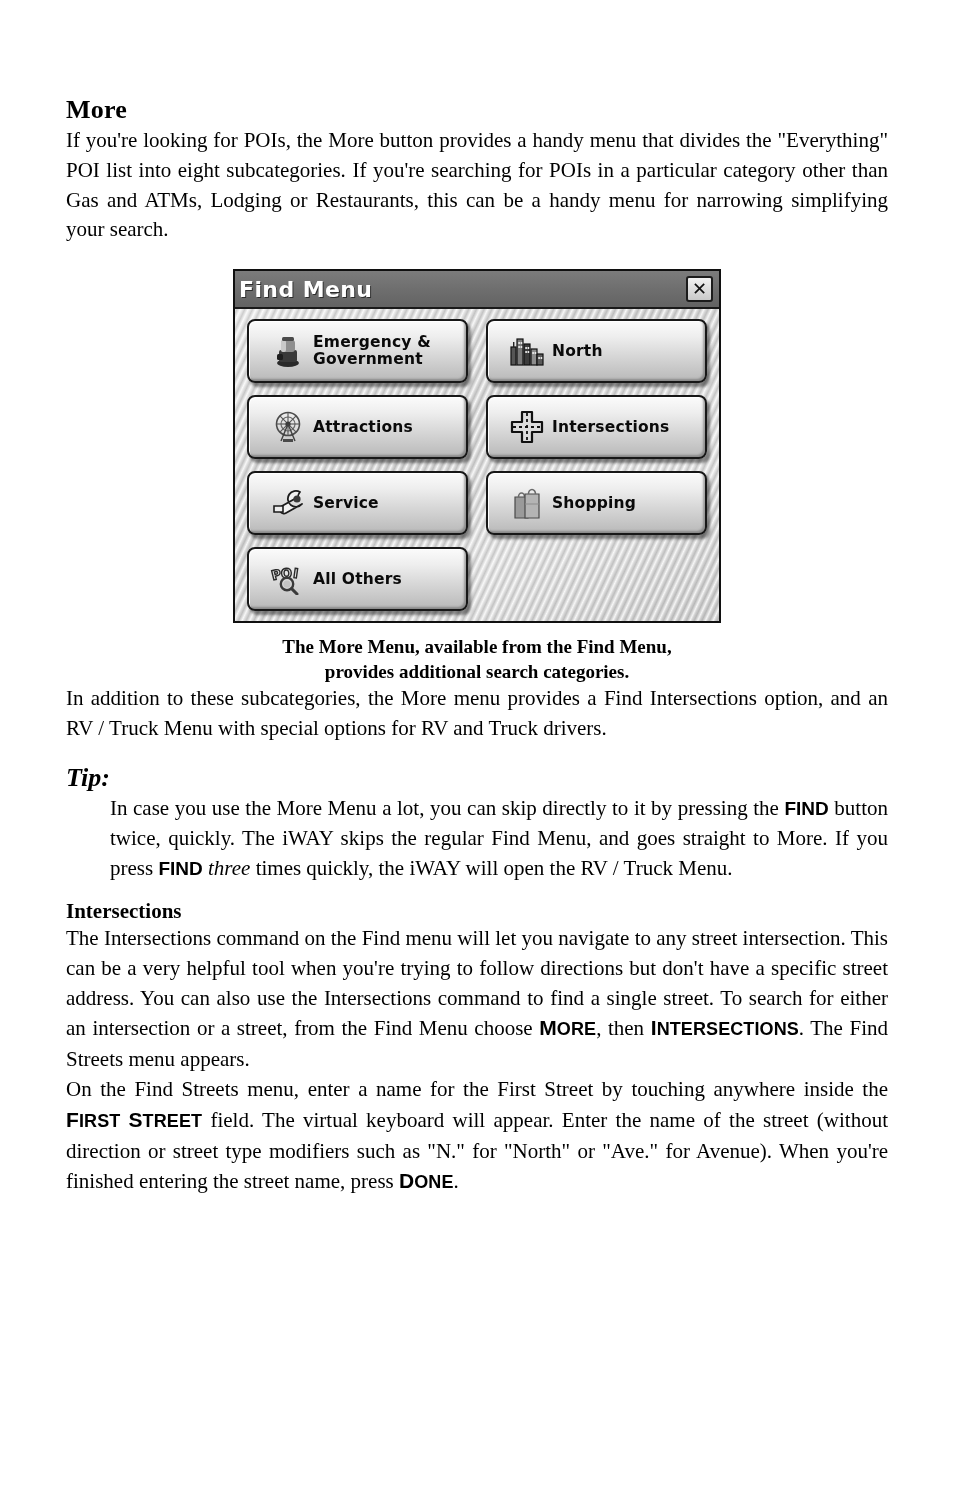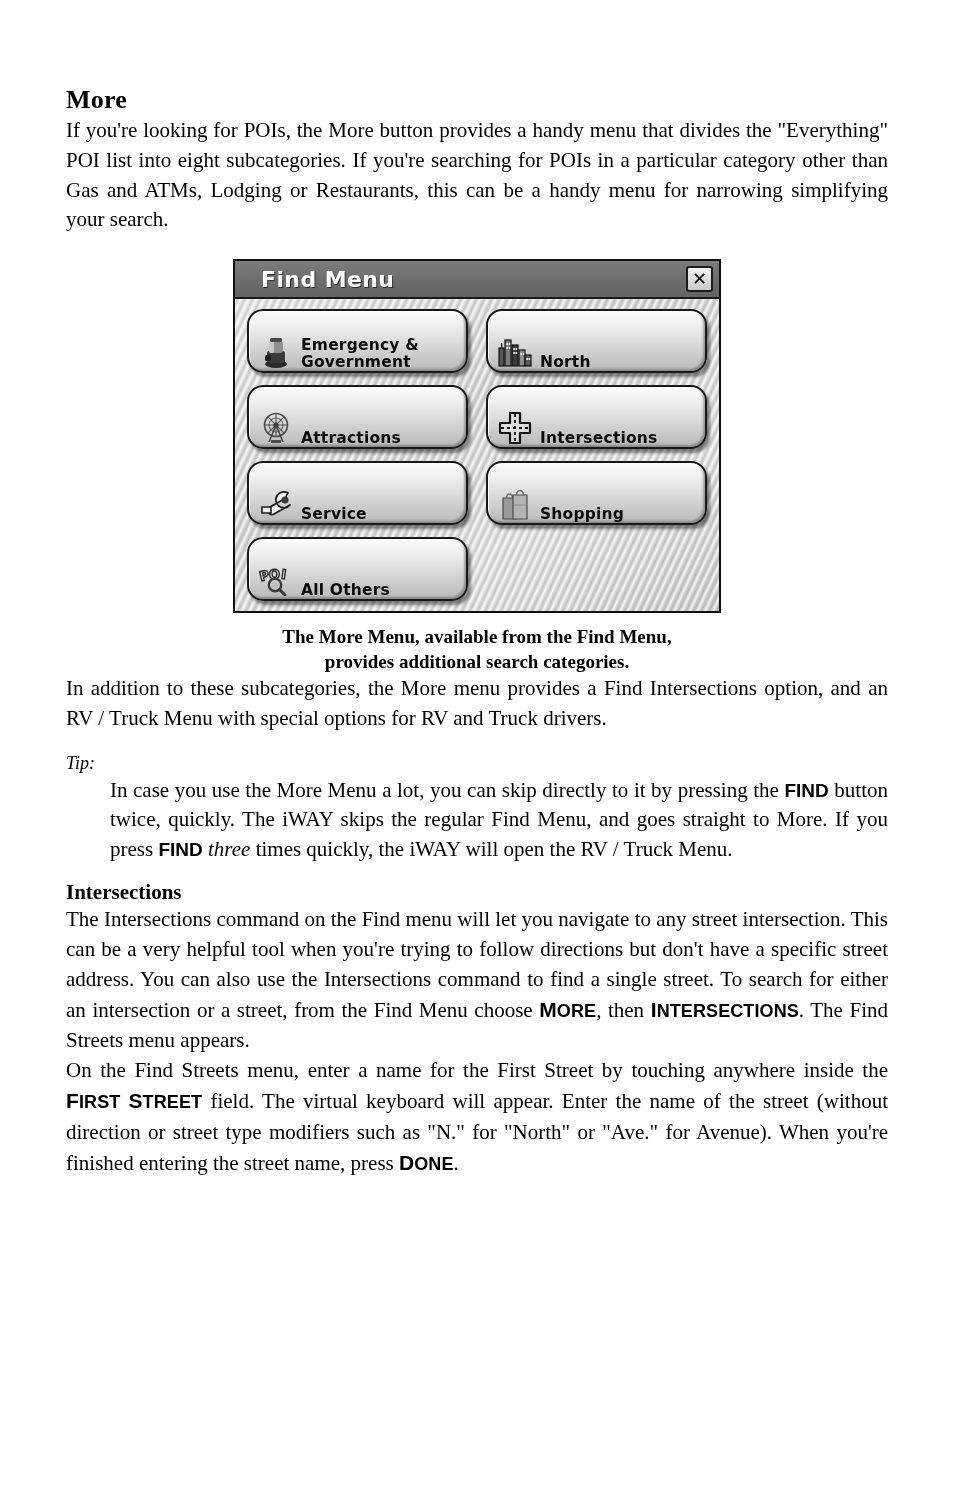--- a/index.html
+++ b/index.html
@@ -11,21 +11,21 @@
     width: 954px;
     height: 1487px;
     position: relative;
     font-family: "Liberation Serif", "DejaVu Serif", serif;
     color: #000000;
     overflow: hidden;
   }
   .page {
     position: absolute;
     left: 66px;
-    top: 86px;
+    top: 96px;
     width: 822px;
   }
   h1.heading-major {
     font-size: 26px;
     font-weight: bold;
     margin: 0 0 2px 0;
     line-height: 1.08;
     letter-spacing: 0.2px;
   }
   h2.heading-minor {
@@ -37,22 +37,22 @@
   p.body-text {
     font-size: 21px;
     line-height: 29.8px;
     margin: 0 0 0 0;
     text-align: justify;
     text-justify: inter-word;
     hyphens: manual;
   }
   p.body-text.spaced { }
   .tip-label {
-    font-size: 18px;
-    font-weight: normal;
+    font-size: 26px;
+    font-weight: bold;
     font-style: italic;
     margin: 20px 0 2px 0;
     line-height: 1.1;
   }
   p.tip-body {
     font-size: 21px;
     line-height: 29.8px;
     margin: 0;
     padding-left: 44px;
     text-align: justify;
@@ -94,21 +94,21 @@
     position: relative;
     padding: 0;
   }
   .titlebar {
     height: 38px;
     background: linear-gradient(180deg, #7c7c7c 0%, #6f6f6f 48%, #636363 100%);
     border-bottom: 2px solid #1a1a1a;
     display: flex;
     align-items: center;
     justify-content: space-between;
-    padding: 0 6px 0 26px;
+    padding: 0 6px 0 4px;
     box-sizing: border-box;
   }
   .title-text {
     color: #ffffff;
     font-family: "DejaVu Sans", "Liberation Sans", sans-serif;
     font-weight: bold;
     font-size: 22px;
     letter-spacing: 0.4px;
     text-shadow: 1px 1px 0 #2c2c2c;
   }
@@ -135,31 +135,31 @@
     right: 12px;
     bottom: 10px;
     display: grid;
     grid-template-columns: 1fr 1fr;
     grid-template-rows: repeat(4, 1fr);
     column-gap: 18px;
     row-gap: 12px;
   }
   .menu-btn {
     position: relative;
-    border-radius: 16px;
+    border-radius: 8px;
     box-sizing: border-box;
     background: linear-gradient(180deg, #fbfbfb 0%, #eeeeee 26%, #d4d4d4 62%, #b9b9b9 100%);
     border: 2px solid #171717;
     box-shadow:
       3px 4px 3px rgba(0,0,0,0.45),
       inset 1px 1px 0 rgba(255,255,255,0.95),
       inset -2px -2px 2px rgba(80,80,80,0.45);
     display: flex;
-    align-items: flex-end;
-    padding-left: 6px;
+    align-items: center;
+    padding-left: 18px;
     overflow: hidden;
   }
   .menu-btn .icon-wrap {
     width: 42px;
     min-width: 42px;
     height: 38px;
     display: flex;
     align-items: center;
     justify-content: center;
     filter: blur(0.35px);

